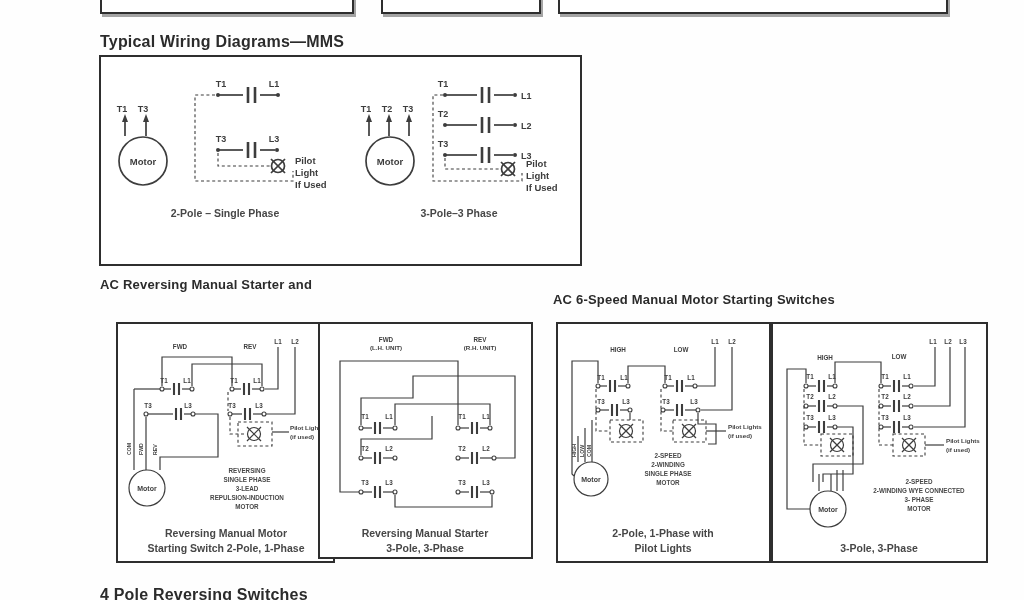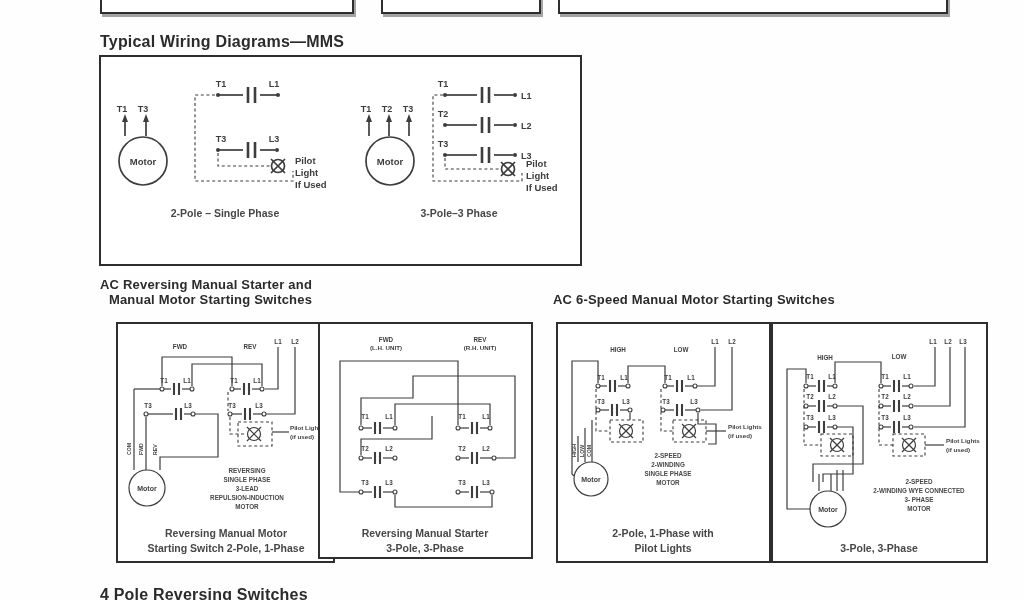--- a/index.html
+++ b/index.html
@@ -6,21 +6,21 @@
   body{
     width:1024px;height:600px;overflow:hidden;background:#fefefe;
     font-family:"Liberation Sans",sans-serif;color:#2b2b2b;position:relative;
   }
   .abs{position:absolute;}
   .cutbox{
     position:absolute;top:-22px;height:32px;background:#fff;
     border:2px solid #2e2e2e;box-shadow:2px 3px 0 rgba(90,90,90,.55);
   }
   .h1{font-size:16px;font-weight:bold;letter-spacing:.2px;}
-  .h2{font-size:13px;font-weight:bold;line-height:15px;letter-spacing:.2px;text-align:right;}
+  .h2{font-size:13px;font-weight:bold;line-height:15px;letter-spacing:.2px;}
   .dbox{position:absolute;background:#fff;border:2px solid #2e2e2e;box-sizing:border-box;}
   svg{font-family:"Liberation Sans",sans-serif;}
   svg text{fill:#3d3d3d;font-weight:bold;}
   .w{stroke:#3d3d3d;stroke-width:1.2;fill:none;}
   .w2{stroke:#3d3d3d;stroke-width:1.7;fill:none;}
   .wd{stroke:#3d3d3d;stroke-width:1.1;fill:none;stroke-dasharray:3 2.6;}
   .bar{stroke:#3d3d3d;stroke-width:2.1;fill:none;}
   .bar2{stroke:#3d3d3d;stroke-width:2.6;fill:none;}
   .dot{fill:#3d3d3d;}
   .oc{fill:#fff;stroke:#3d3d3d;stroke-width:1.1;}
@@ -155,21 +155,20 @@
       <text x="425" y="122" class="ptxt">Light</text>
       <text x="425" y="134" class="ptxt">If Used</text>
     </g>
     <text x="358" y="160" text-anchor="middle" class="cap2">3-Pole–3 Phase</text>
   </g>
 </svg>
 </div>
 
 <div class="abs h2" style="left:100px;top:277px;">
   <div>AC Reversing Manual Starter and</div>
-  <div>Manual Motor Starting Switches</div>
 </div>
 <div class="abs h2" style="left:553px;top:292px;">AC 6-Speed Manual Motor Starting Switches</div>
 
 <div class="dbox" style="left:116px;top:322px;width:219px;height:241px;">
 <svg width="215" height="237" viewBox="0 0 215 237">
   <text x="62" y="25" text-anchor="middle" class="lab-s">FWD</text>
   <text x="132" y="25" text-anchor="middle" class="lab-s">REV</text>
   <text x="160" y="20" text-anchor="middle" class="lab-s">L1</text>
   <text x="177" y="20" text-anchor="middle" class="lab-s">L2</text>
 

